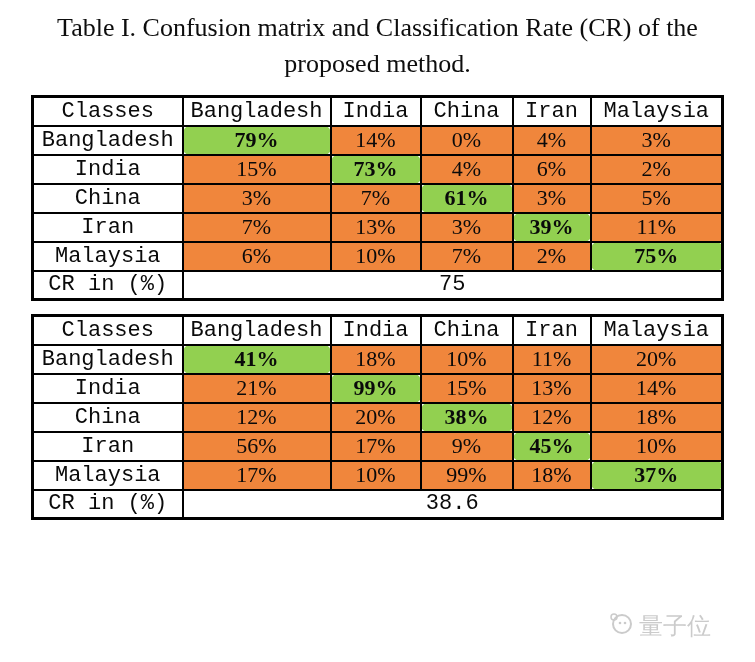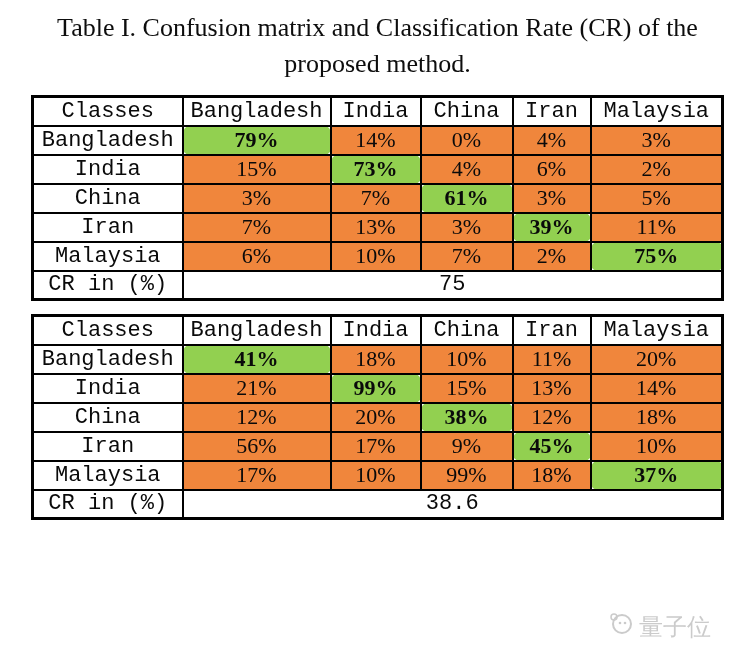--- a/index.html
+++ b/index.html
@@ -42,21 +42,21 @@
   td.c  { background: var(--orange, #f0863c); }
   td.g  { background: var(--green, #92d050); font-weight: bold; border-radius: 7px; }
   .watermark {
     position: absolute;
     left: 608px;
     top: 610px;
     display: flex;
     align-items: center;
     gap: 5px;
     color: var(--watermark, #c2c2c2);
-    font-family: Liberation Mono, monospace;
+    font-family: Liberation Sans, sans-serif;
     font-size: 24px;
     opacity: 0.85;
     pointer-events: none;
     white-space: nowrap;
   }
   .wm-logo { flex: 0 0 auto; display: inline-block; }
 </style>
 </head>
 <body>
 

